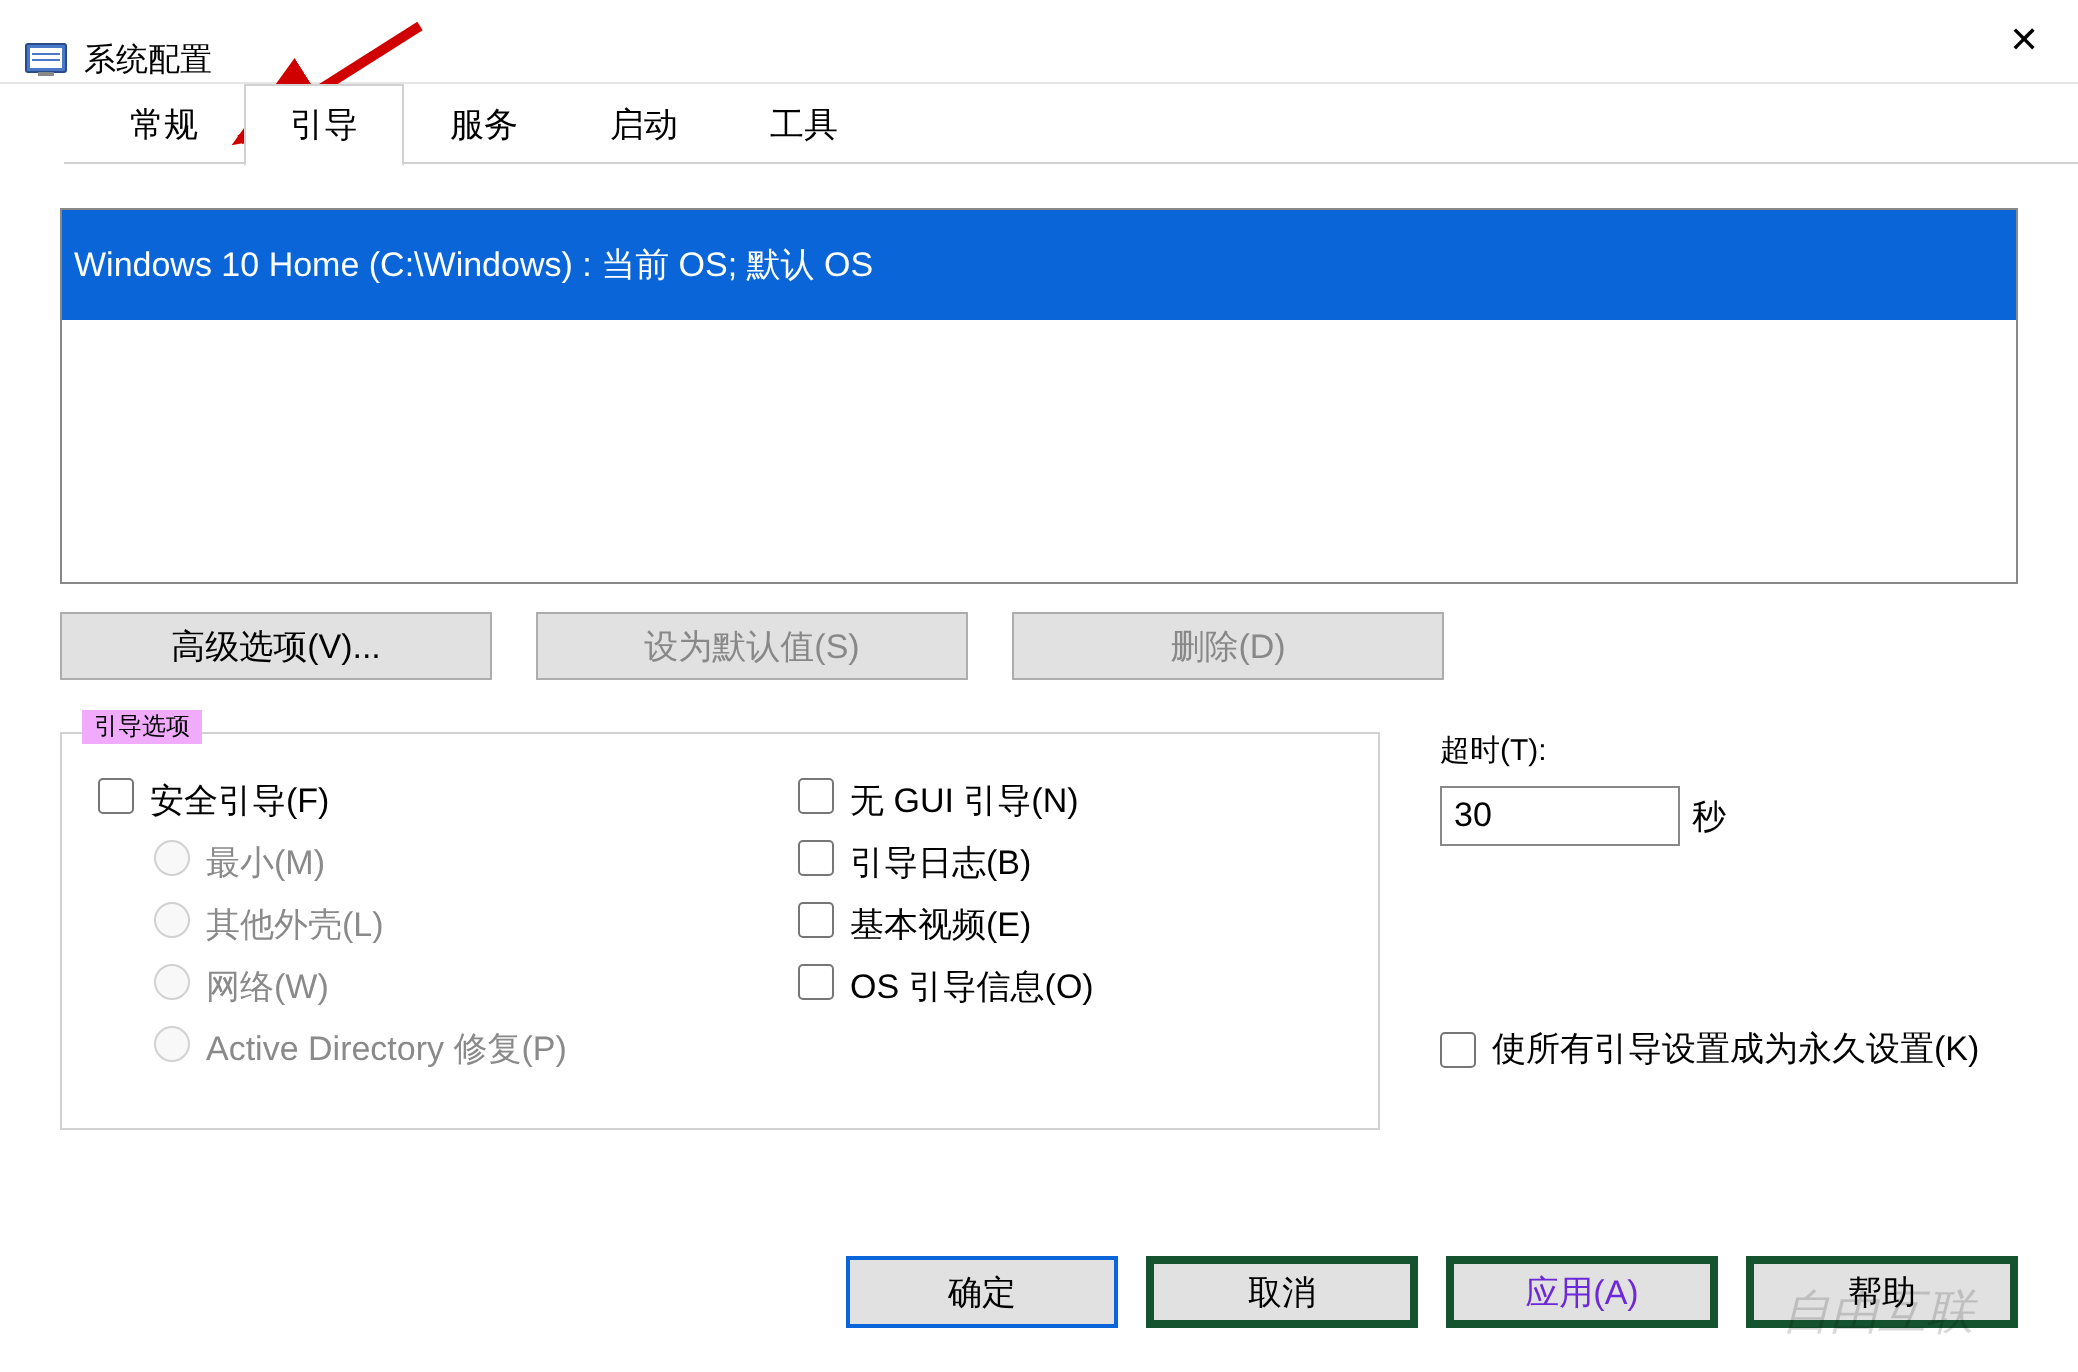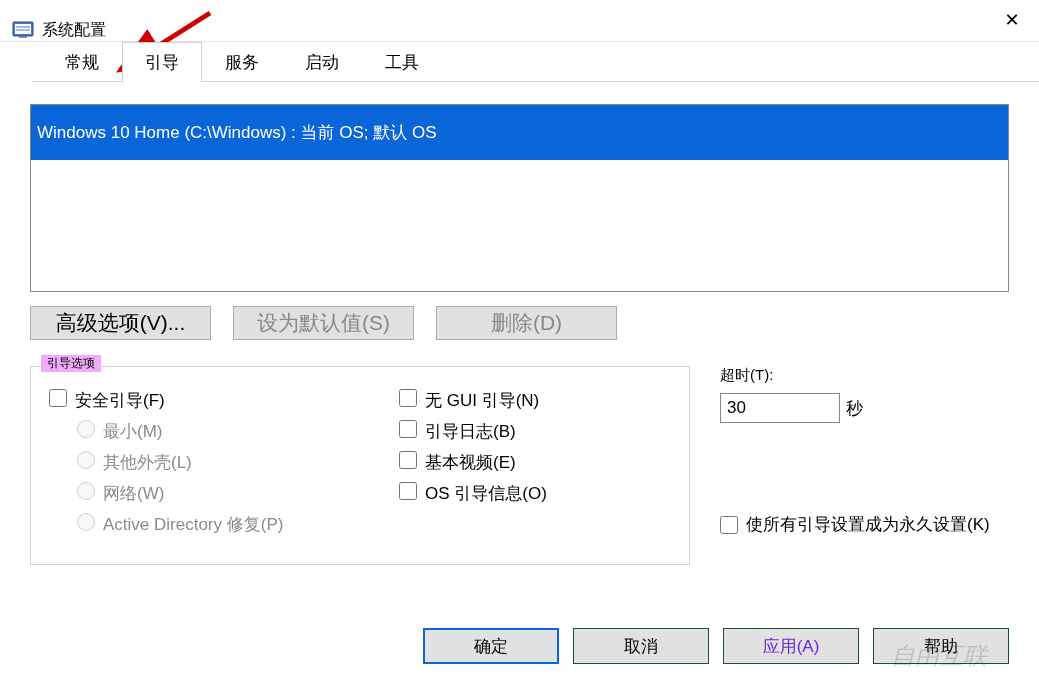--- a/index.html
+++ b/index.html
@@ -14,21 +14,21 @@
 .tabs::after { content: ""; position: absolute; left: 0; right: 0; bottom: 0; height: 1px; background: #d1d1d1; }
 .tab { padding: 8px 22px; font-size: 17px; border: 1px solid transparent; border-bottom: none; position: relative; z-index: 1; cursor: default; }
 .tab.active { border-color: #d1d1d1; background: #fff; border-bottom: 1px solid #fff; margin-bottom: -1px; }
 
 .tab-body { padding: 22px 30px 10px 30px; }
 
 .boot-list { border: 1px solid #888; height: 188px; background: #fff; overflow: hidden; }
 .boot-list .selected-row { background: #0a66d8; color: #fff; padding: 16px 6px; font-size: 17px; }
 
 .btn-row { display: flex; gap: 22px; margin-top: 14px; }
-.btn-row button { width: 181px; height: 34px; background: #e1e1e1; border: 1px solid #adadad; font-size: 21px; cursor: default; }
+.btn-row button { width: 216px; height: 34px; background: #e1e1e1; border: 1px solid #adadad; font-size: 17px; cursor: default; }
 .btn-row button:disabled { color: #888; }
 
 .lower { display: flex; margin-top: 26px; gap: 30px; }
 
 .group { border: 1px solid #d1d1d1; padding: 14px 18px 20px 18px; position: relative; flex: 0 0 660px; }
 .group .legend { position: absolute; top: -12px; left: 10px; background: #f0abfc; padding: 0 6px; font-size: 12px; }
 
 .opt-cols { display: flex; }
 .col1 { width: 350px; }
 .col2 { width: 260px; }
@@ -40,21 +40,21 @@
 
 .timeout-col { flex: 1; }
 .timeout-col .lbl { font-size: 15px; margin-bottom: 8px; }
 .timeout-col .input-row { display: flex; align-items: center; gap: 6px; }
 .timeout-col input { width: 120px; height: 30px; border: 1px solid #888; font-size: 17px; padding: 0 6px; }
 .timeout-col .sec { font-size: 17px; }
 .perm-check { margin-top: 90px; display: flex; align-items: center; font-size: 17px; }
 .perm-check input { margin-right: 8px; width: 18px; height: 18px; }
 
 .dialog-buttons { position: absolute; right: 30px; bottom: 22px; display: flex; gap: 14px; }
-.dialog-buttons button { width: 136px; height: 36px; background: #e1e1e1; border: 1px solid #14532d; font-size: 17px; cursor: default; }
+.dialog-buttons button { width: 136px; height: 36px; background: #e1e1e1; border: 4px solid #14532d; font-size: 17px; cursor: default; }
 .dialog-buttons button.primary { border: 2px solid #0a66d8; background: #e1e1e1; }
 .dialog-buttons button:disabled { color: #6d28d9; }
 
 .arrow-overlay { position: absolute; top: 8px; left: 20px; pointer-events: none; }
 .watermark { position: absolute; right: 0; bottom: 0; width: 200px; height: 60px; opacity: 0.15; font-size: 24px; font-style: italic; color: #000; display:flex; align-items:center; justify-content:center; pointer-events:none; }
 </style>
 </head>
 <body>
 
 <div class="titlebar">

